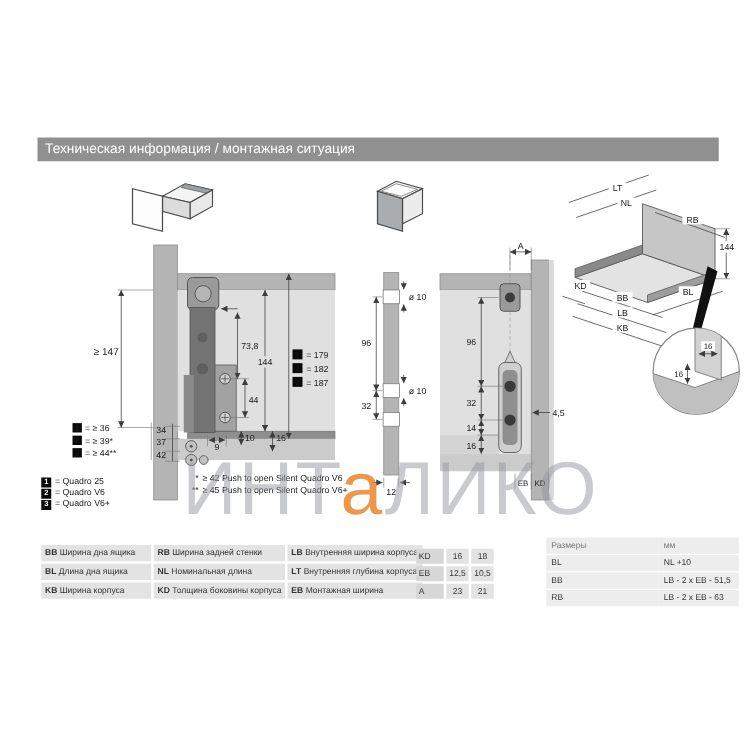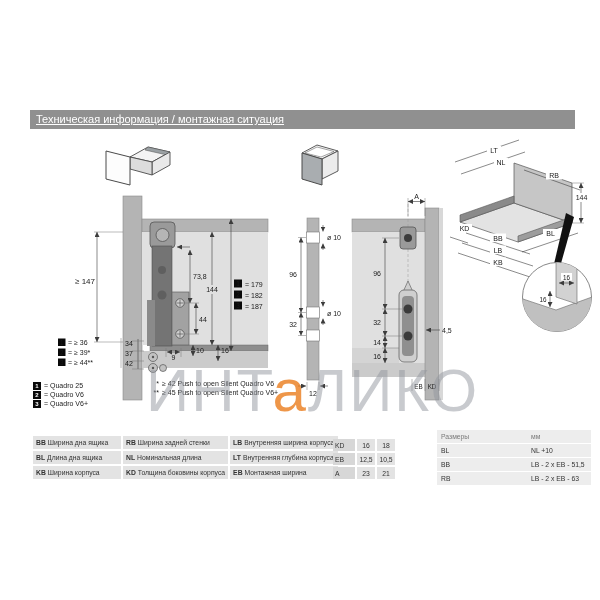--- a/index.html
+++ b/index.html
@@ -1,19 +1,19 @@
 <!DOCTYPE html>
 <html><head>
 <meta charset="utf-8">
 <style>
   html,body{margin:0;padding:0;background:#fff;width:600px;height:600px;overflow:hidden;
     font-family:"Liberation Sans",sans-serif;}
   .page{position:absolute;left:0;top:0;width:600px;height:600px;background:#fff;}
   .header-bar{position:absolute;left:30px;top:110px;width:545px;height:19px;background:#909090;
-    color:#fff;font-size:11px;line-height:19px;padding-left:6px;box-sizing:border-box;white-space:nowrap;text-decoration:underline;}
+    color:#fff;font-size:11px;line-height:19px;padding-left:6px;box-sizing:border-box;white-space:nowrap;}
   .drawing{position:absolute;left:0;top:0;width:600px;height:600px;z-index:2;}
   .dt{font-size:7px;fill:#1a1a1a;}
   .dt8{font-size:8px;fill:#1a1a1a;}
   .dt6{font-size:6.3px;fill:#1a1a1a;}
   .dl{stroke:#3c3c3c;stroke-width:0.6;fill:none;}
   .ext{stroke:#777;stroke-width:0.5;fill:none;}
   .cl{stroke:#999;stroke-width:0.5;stroke-dasharray:3,2;fill:none;}
   .panel{fill:#b4b4b4;stroke:#8a8a8a;stroke-width:0.6;}
   .legend{position:absolute;left:33px;top:381px;z-index:4;font-size:7px;color:#222;}
   .legend-row{display:flex;align-items:center;gap:3px;height:9px;}

